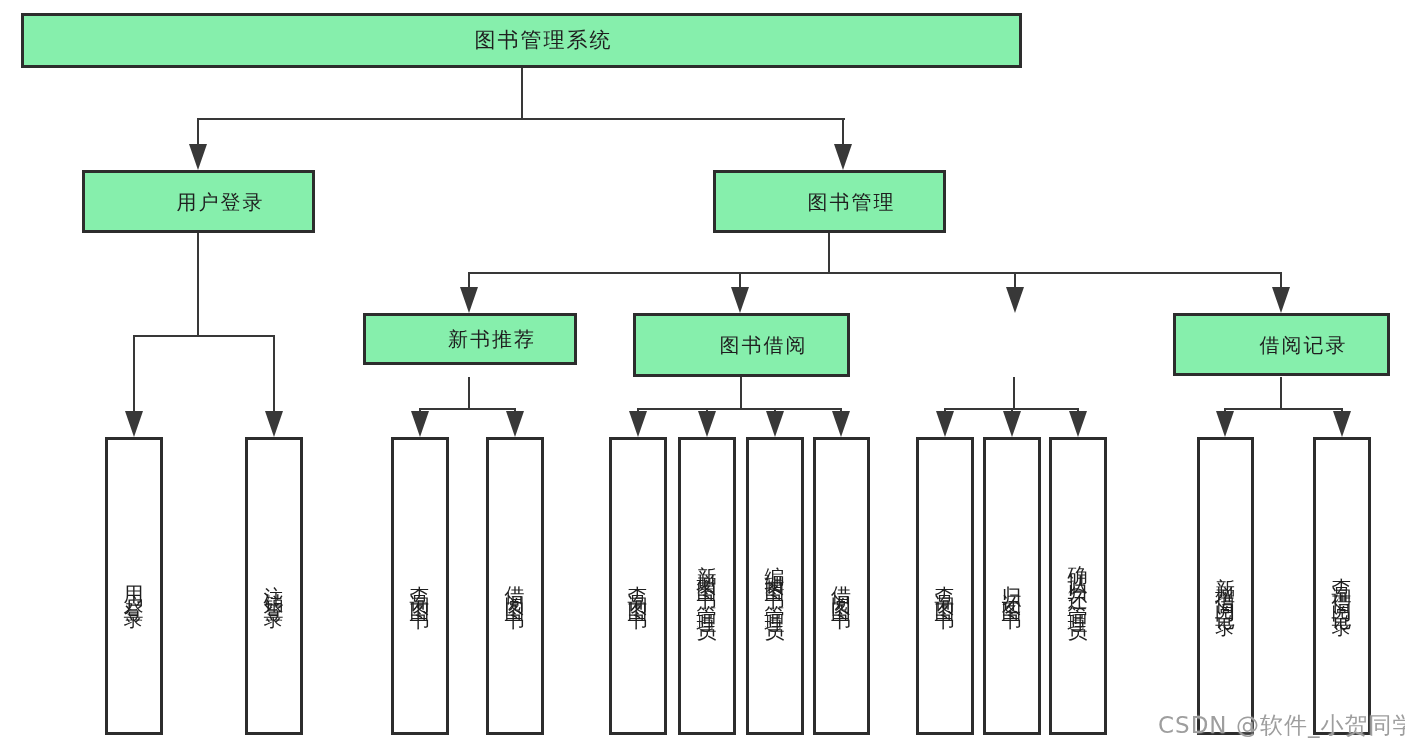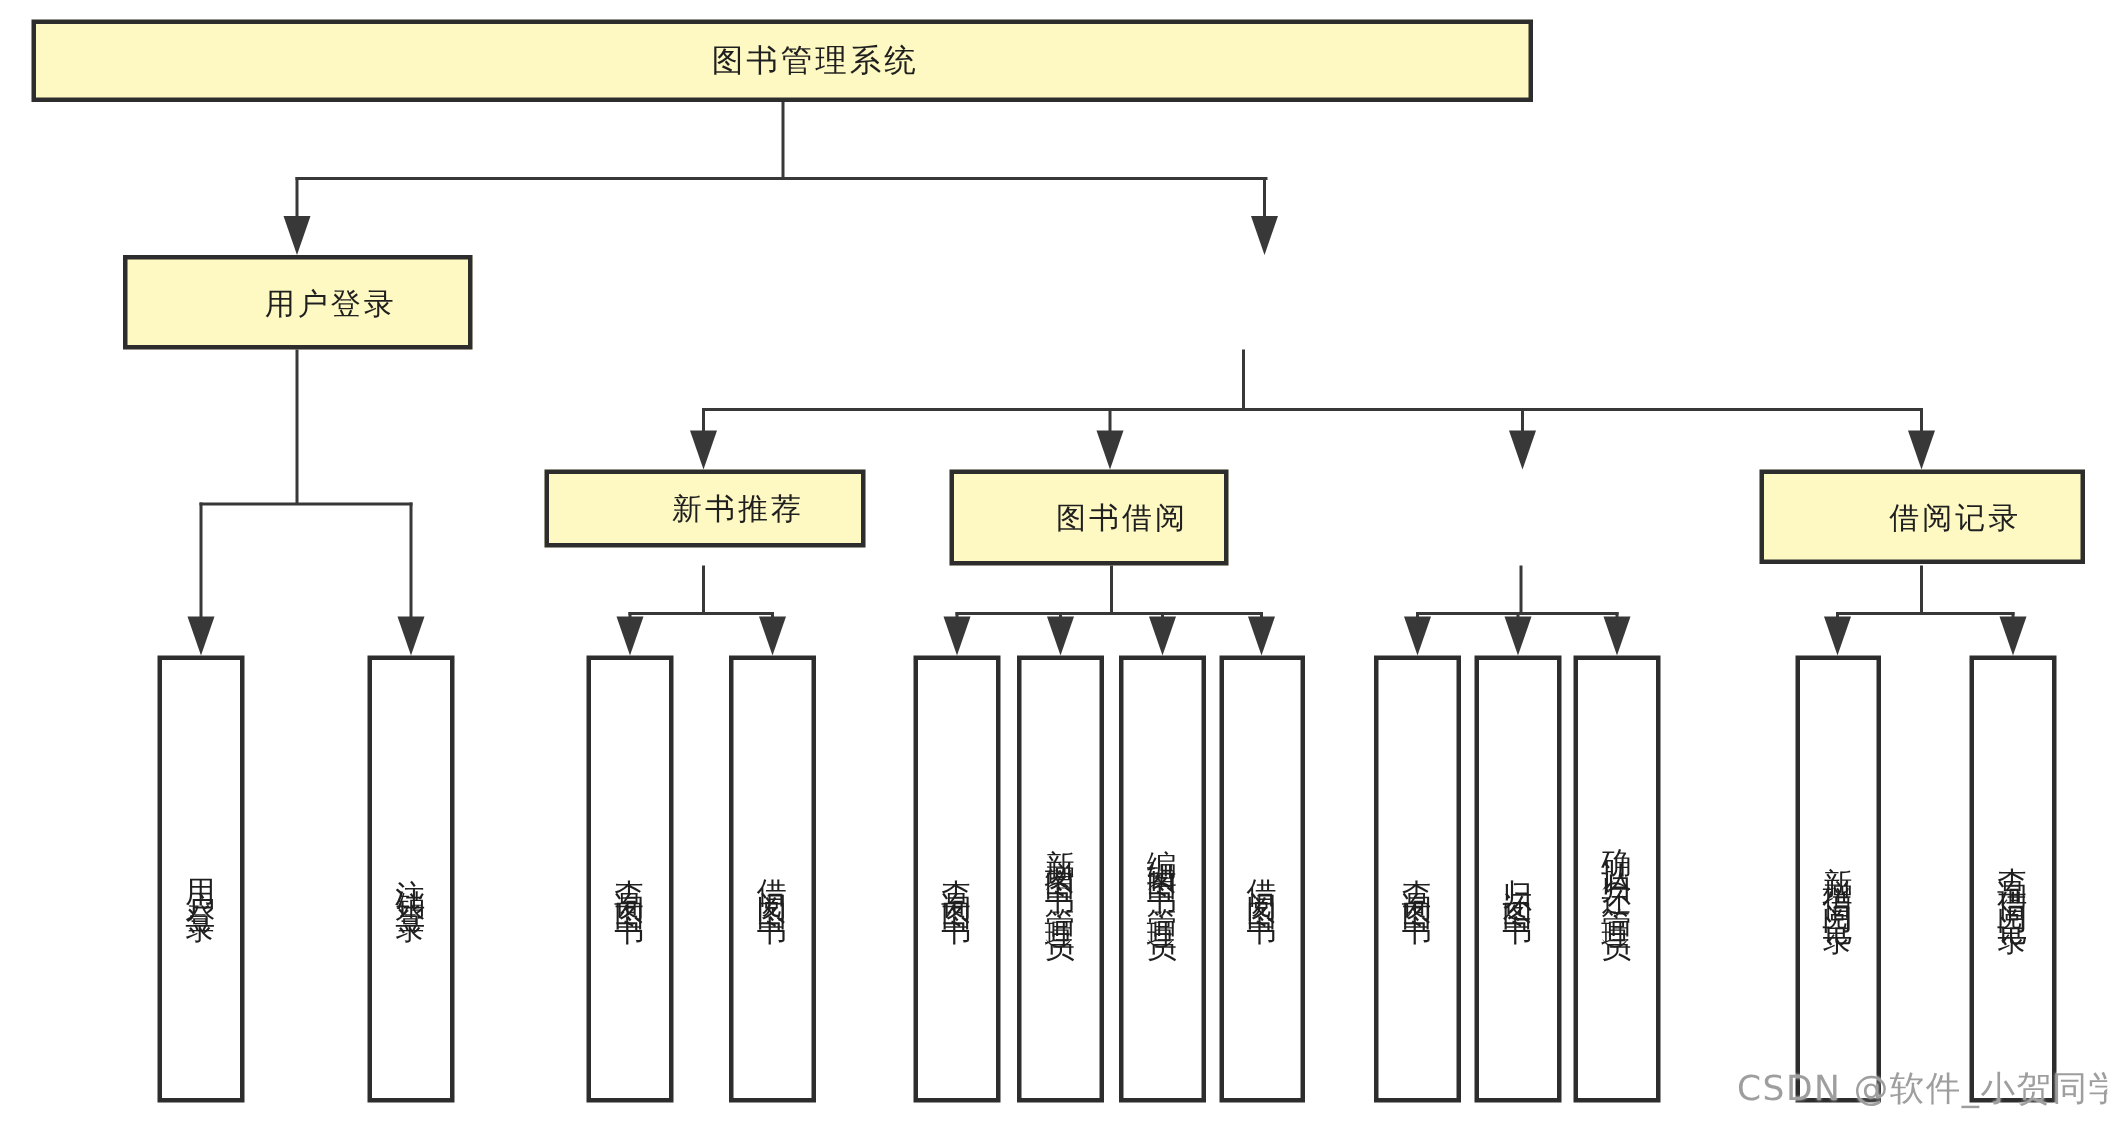--- a/index.html
+++ b/index.html
@@ -16,21 +16,21 @@
     height: 747px;
     background: var(--background);
     font-family: "DejaVu Sans", sans-serif;
     color: var(--text);
     overflow: hidden;
   }
   .node {
     position: absolute;
     box-sizing: border-box;
     border: 3px solid var(--box-border);
-    background: #fef9c3;
+    background: #86efac;
     display: flex;
     align-items: center;
     justify-content: center;
     font-size: 20px;
     letter-spacing: 2px;
     line-height: 1;
     white-space: nowrap;
     padding-left: 44px;
   }
   .node.root { font-size: 21px; }
@@ -79,23 +79,24 @@
   }
 </style>
 </head>
 <body>
 
 <div class="canvas">
 
   <div class="node root" style="left:21px;top:13px;width:1001px;height:55px">图书管理系统</div>
 
   <div class="node" style="left:82px;top:170px;width:233px;height:63px">用户登录</div>
+  <div class="node" style="left:713px;top:170px;width:233px;height:63px">图书管理</div>
 
   <div class="node" style="left:363px;top:313px;width:214px;height:52px">新书推荐</div>
-  <div class="node" style="left:633px;top:313px;width:186px;height:64px">图书借阅</div>
+  <div class="node" style="left:633px;top:313px;width:217px;height:64px">图书借阅</div>
   <div class="node" style="left:1173px;top:313px;width:217px;height:63px">借阅记录</div>
 
   <div class="leaf" style="left:105px;top:437px;width:58px;height:298px">用户登录</div>
   <div class="leaf" style="left:245px;top:437px;width:58px;height:298px">注销登录</div>
 
   <div class="leaf" style="left:391px;top:437px;width:58px;height:298px">查询图书</div>
   <div class="leaf" style="left:486px;top:437px;width:58px;height:298px">借阅图书</div>
 
   <div class="leaf" style="left:609px;top:437px;width:58px;height:298px">查询图书</div>
   <div class="leaf" style="left:678px;top:437px;width:58px;height:298px">新增图书（管理员）</div>

